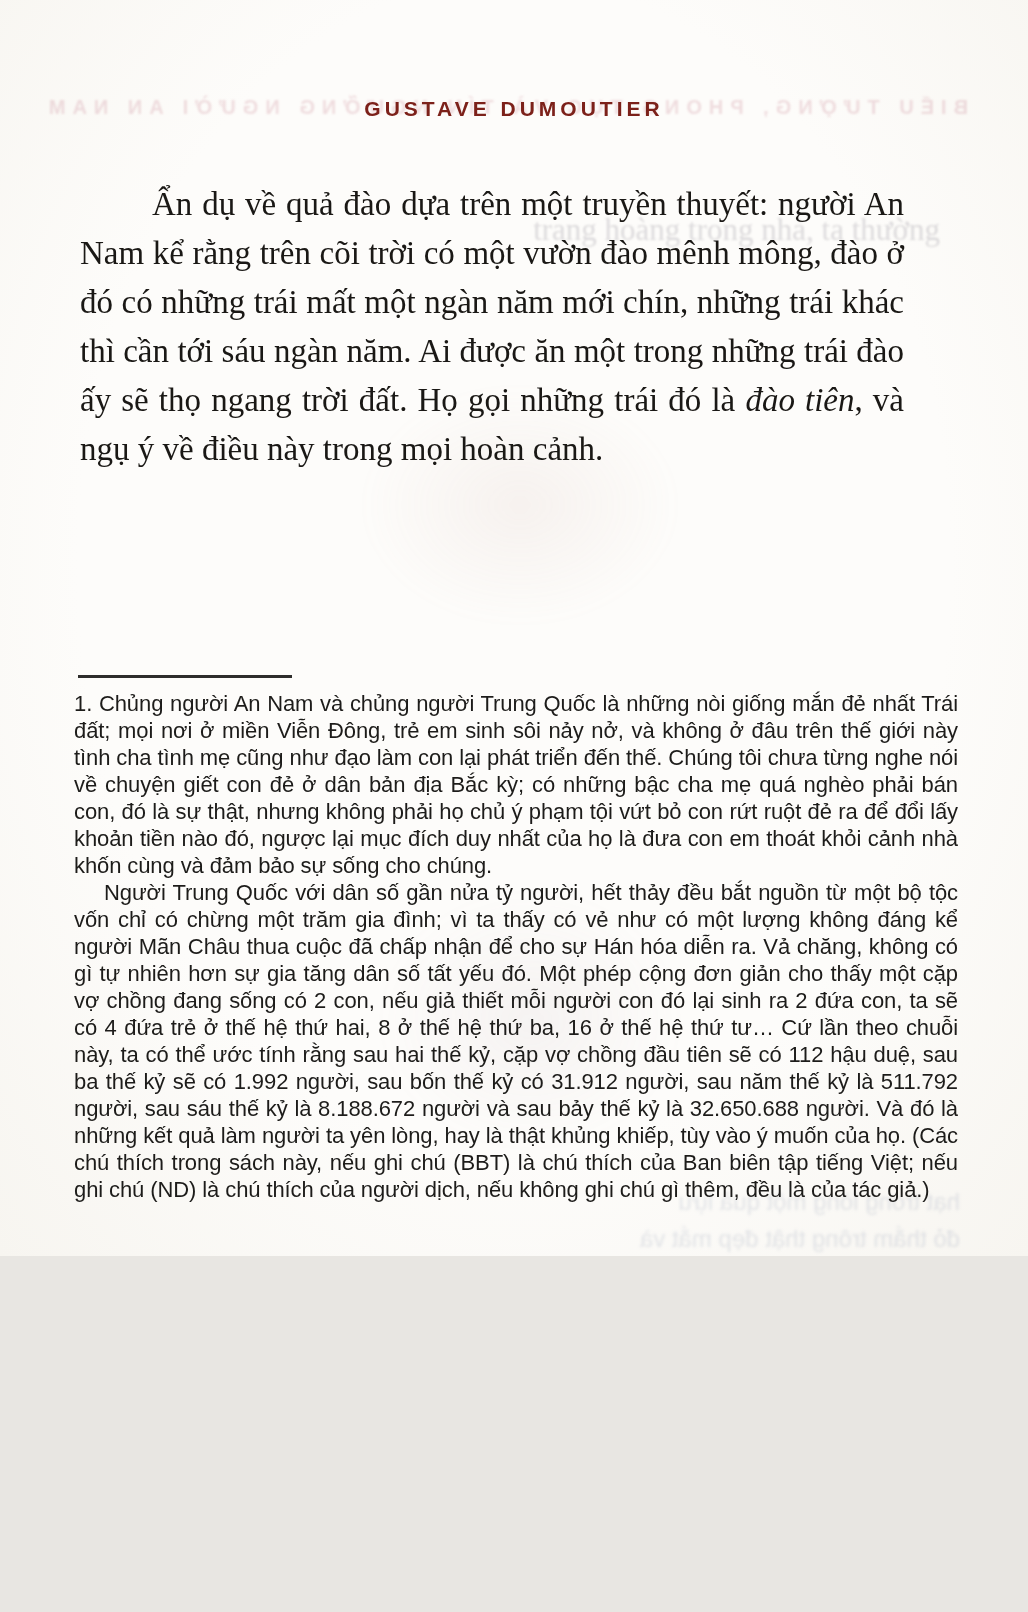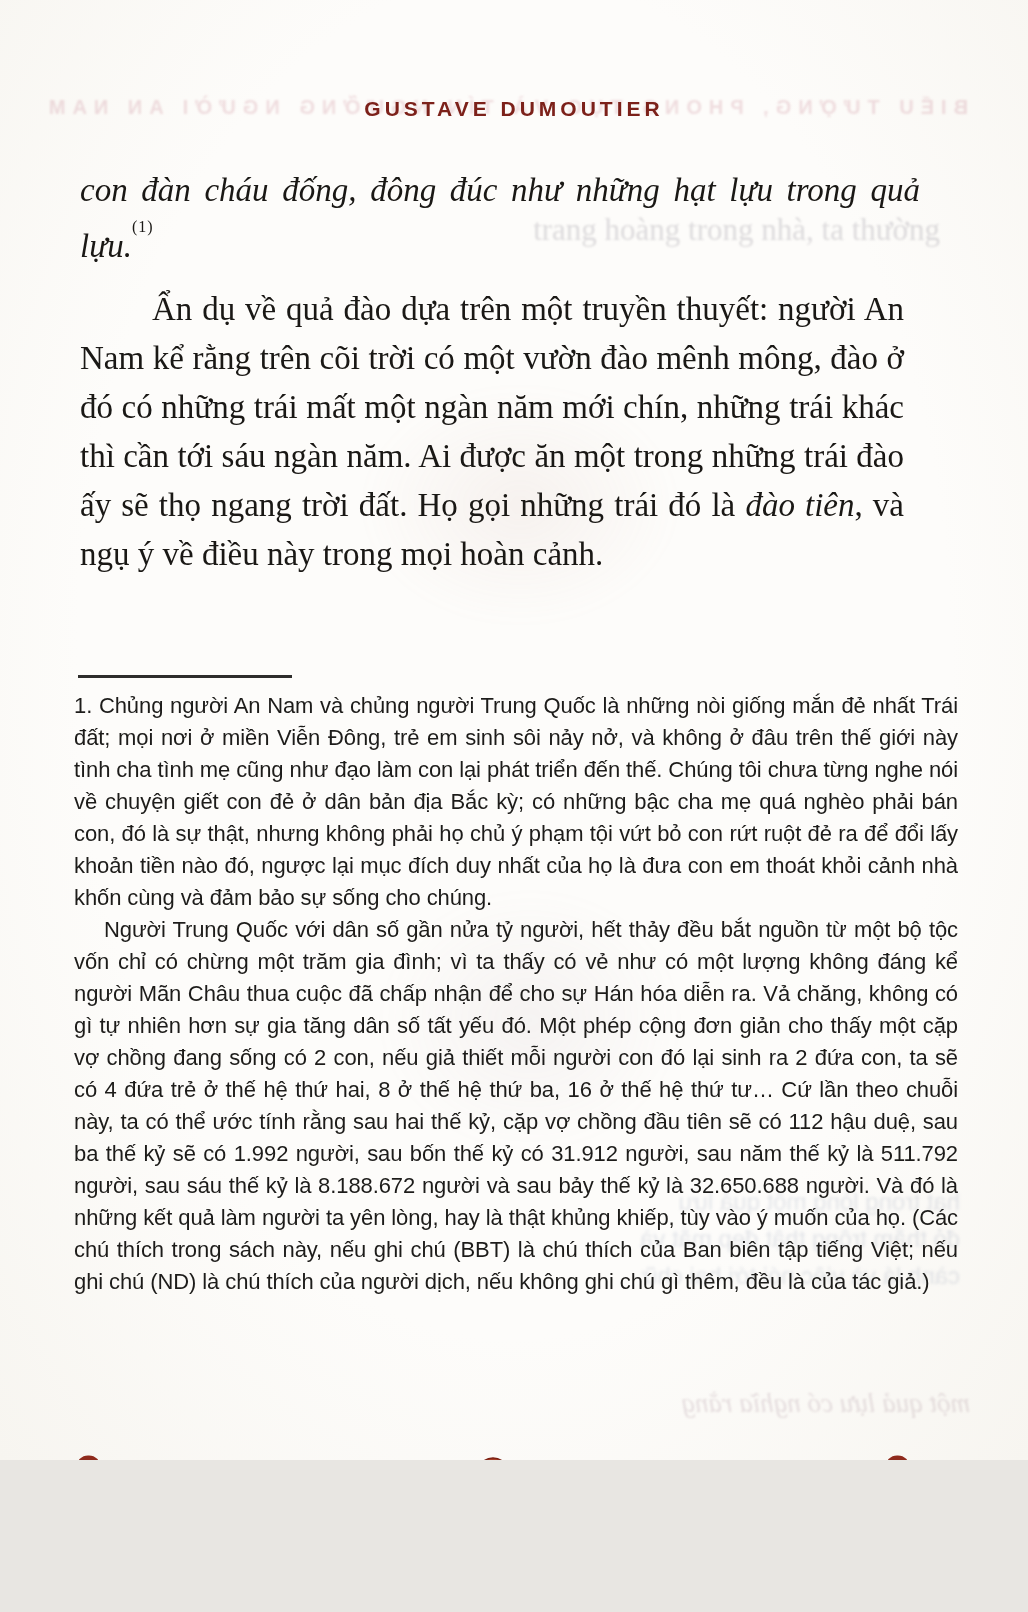--- a/index.html
+++ b/index.html
@@ -1,17 +1,17 @@
 <!DOCTYPE html>
 <html lang="vi"><head>
 <meta charset="utf-8">
 <style>
   html,body{margin:0;padding:0;}
   body{width:1028px;height:1612px;background:#e8e6e2;font-family:"Liberation Serif","DejaVu Serif",serif;}
-  .page{position:relative;width:1028px;height:1460px;overflow:hidden;
+  .page{position:relative;width:1028px;height:1256px;overflow:hidden;
         background:radial-gradient(ellipse at 50% 45%, #fdfcfa 60%, #f7f5f0 100%);}
 
   
   .ghost{position:absolute;pointer-events:none;user-select:none;white-space:nowrap;}
   .g-header{top:96px;left:60px;width:908px;text-align:center;
             font-family:"Liberation Sans","DejaVu Sans",sans-serif;font-weight:bold;
             font-size:20px;letter-spacing:7px;color:rgba(172,64,86,0.17);
             transform:scaleX(-1);filter:blur(1.2px);}
   .g-opening{top:212px;left:300px;width:640px;text-align:right;
              font-size:31px;color:rgba(128,122,134,0.26);filter:blur(1.1px);}
@@ -36,21 +36,21 @@
              font-size:33px;line-height:49px;color:#1a1815;text-align:justify;}
   .opening{margin:0;font-style:italic;}
   .opening .fn-ref{font-style:normal;font-size:16px;position:relative;top:-13px;letter-spacing:1px;}
   .para{margin:14px 16px 0 0;text-indent:72px;}
   .term{font-style:italic;}
 
   
   .fn-rule{position:absolute;top:675px;left:78px;width:214px;height:3px;background:#2e2d2b;z-index:2;}
   .footnote{position:absolute;top:690px;left:74px;width:884px;z-index:2;
             font-family:"Liberation Sans","DejaVu Sans",sans-serif;
-            font-size:22px;line-height:32px;letter-spacing:-0.1px;
+            font-size:22px;line-height:27px;letter-spacing:-0.1px;
             color:#1d1c1a;text-align:justify;}
   .footnote p{margin:0;}
   .footnote p + p{text-indent:30px;}
 
   
   .footer-ornament{position:absolute;top:1454px;left:72px;width:842px;height:46px;z-index:3;}
   .footer-ornament svg{display:block;}
   .page-num{position:absolute;left:403px;top:7px;width:36px;height:33px;z-index:4;
             text-align:center;line-height:33px;
             font-family:"Liberation Sans","DejaVu Sans",sans-serif;font-weight:bold;
@@ -68,21 +68,20 @@
   <div class="ghost g-mid">
     <div>hạt trong lòng một quả lựu</div>
     <div>đỏ thắm trông thật đẹp mắt và</div>
     <div>cành lá và việc nói tới hai chữ</div>
   </div>
   <div class="ghost g-bottom">một quả lựu có nghĩa rằng</div>
 
   <header class="running-head">GUSTAVE DUMOUTIER</header>
 
   <main class="body-text">
-    <p class="opening"><span>con đàn cháu đống, đông đúc như những hạt lựu trong quả lựu.</span><sup class="fn-ref">(1)</sup></p>
     <p class="para"><span>Ẩn dụ về quả đào dựa trên một truyền thuyết: người An Nam kể rằng trên cõi trời có một vườn đào mênh mông, đào ở đó có những trái mất một ngàn năm mới chín, những trái khác thì cần tới sáu ngàn năm. Ai được ăn một trong những trái đào ấy sẽ thọ ngang trời đất. Họ gọi những trái đó là </span><em class="term">đào tiên</em><span>, và ngụ ý về điều này trong mọi hoàn cảnh.</span></p>
   </main>
 
   <div class="fn-rule"></div>
   <section class="footnote">
     <p>1. Chủng người An Nam và chủng người Trung Quốc là những nòi giống mắn đẻ nhất Trái đất; mọi nơi ở miền Viễn Đông, trẻ em sinh sôi nảy nở, và không ở đâu trên thế giới này tình cha tình mẹ cũng như đạo làm con lại phát triển đến thế. Chúng tôi chưa từng nghe nói về chuyện giết con đẻ ở dân bản địa Bắc kỳ; có những bậc cha mẹ quá nghèo phải bán con, đó là sự thật, nhưng không phải họ chủ ý phạm tội vứt bỏ con rứt ruột đẻ ra để đổi lấy khoản tiền nào đó, ngược lại mục đích duy nhất của họ là đưa con em thoát khỏi cảnh nhà khốn cùng và đảm bảo sự sống cho chúng.</p>
     <p>Người Trung Quốc với dân số gần nửa tỷ người, hết thảy đều bắt nguồn từ một bộ tộc vốn chỉ có chừng một trăm gia đình; vì ta thấy có vẻ như có một lượng không đáng kể người Mãn Châu thua cuộc đã chấp nhận để cho sự Hán hóa diễn ra. Vả chăng, không có gì tự nhiên hơn sự gia tăng dân số tất yếu đó. Một phép cộng đơn giản cho thấy một cặp vợ chồng đang sống có 2 con, nếu giả thiết mỗi người con đó lại sinh ra 2 đứa con, ta sẽ có 4 đứa trẻ ở thế hệ thứ hai, 8 ở thế hệ thứ ba, 16 ở thế hệ thứ tư… Cứ lần theo chuỗi này, ta có thể ước tính rằng sau hai thế kỷ, cặp vợ chồng đầu tiên sẽ có 112 hậu duệ, sau ba thế kỷ sẽ có 1.992 người, sau bốn thế kỷ có 31.912 người, sau năm thế kỷ là 511.792 người, sau sáu thế kỷ là 8.188.672 người và sau bảy thế kỷ là 32.650.688 người. Và đó là những kết quả làm người ta yên lòng, hay là thật khủng khiếp, tùy vào ý muốn của họ. (Các chú thích trong sách này, nếu ghi chú (BBT) là chú thích của Ban biên tập tiếng Việt; nếu ghi chú (ND) là chú thích của người dịch, nếu không ghi chú gì thêm, đều là của tác giả.)</p>
   </section>
 
   <footer class="footer-ornament">

